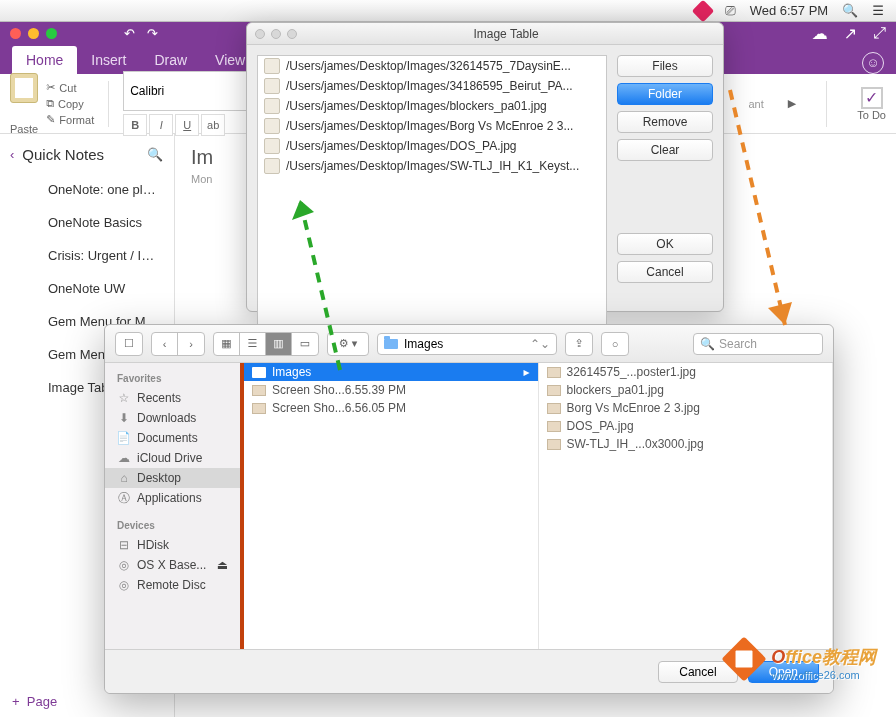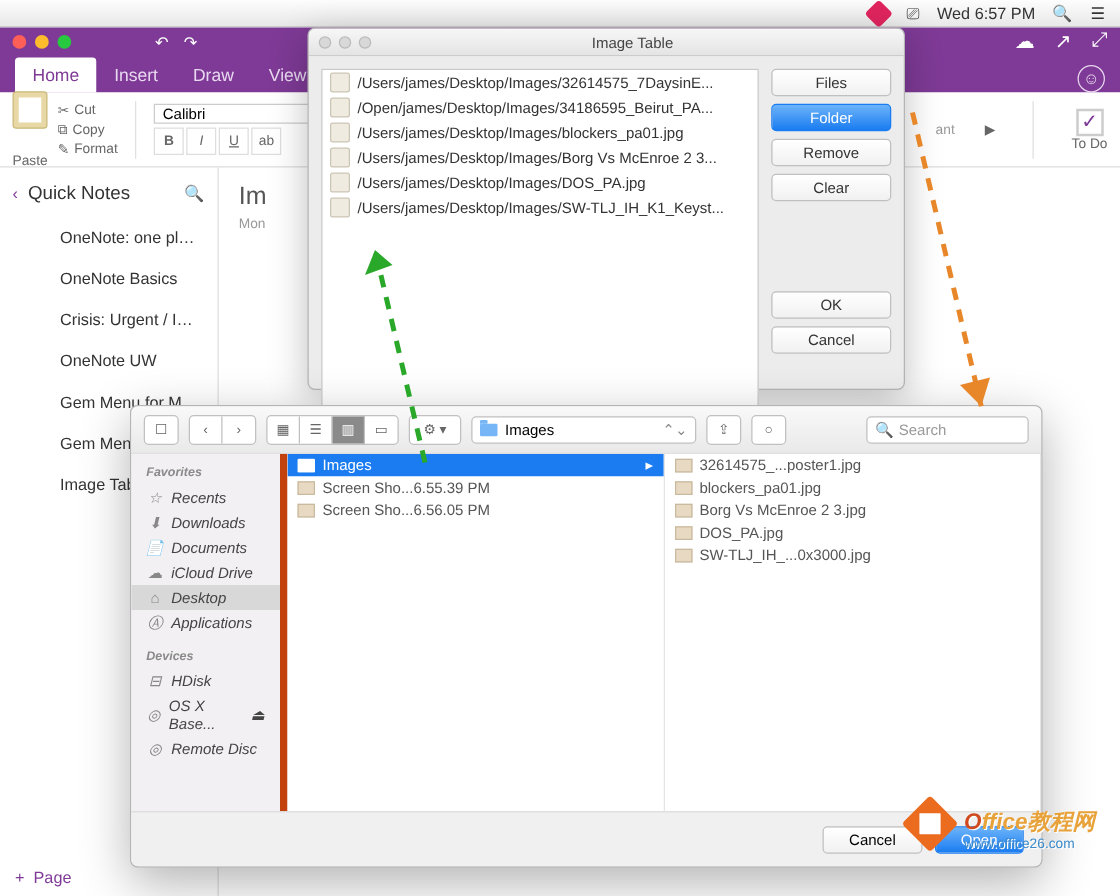--- a/index.html
+++ b/index.html
@@ -22,21 +22,21 @@
 .tab.active { background: #fff; color: #7e3a96; border-radius: 3px 3px 0 0; }
 .tabs .smiley { margin-left: auto; margin-right: 12px; width: 22px; height: 22px; border: 1.5px solid #e9d9f0; border-radius: 50%; color: #e9d9f0; text-align: center; line-height: 19px; }
 
 .ribbon { height: 60px; background: #fff; border-bottom: 1px solid #ddd; display: flex; align-items: center; padding: 4px 10px; gap: 8px; font-size: 11px; color: #666; }
 .paste-block { display: flex; flex-direction: column; align-items: center; gap: 20px; }
 .clip-icon { width: 28px; height: 30px; background: #e8d8a6; border: 1px solid #c9b877; border-radius: 3px; position: relative; }
 .clip-icon::before { content: ""; position: absolute; top: 4px; left: 4px; right: 4px; bottom: 4px; background: #fff; }
 .rb-col { display: flex; flex-direction: column; gap: 3px; }
 .rb-col span { display: flex; align-items: center; gap: 4px; }
 .divider { width: 1px; height: 46px; background: #e0e0e0; margin: 0 6px; }
-.font-select { border: 1px solid #ccc; padding: 0 6px; font-size: 12px; width: 132px; background: #fff; }
+.font-select { border: 1px solid #ccc; padding: 12px 6px; font-size: 12px; width: 132px; background: #fff; }
 .fmt-btns { display: flex; gap: 2px; }
 .fmt-btn { width: 24px; height: 22px; border: 1px solid #ddd; background: #fff; text-align: center; line-height: 20px; }
 .ribbon-right { margin-left: auto; display: flex; align-items: center; gap: 24px; }
 .todo { display: flex; flex-direction: column; align-items: center; }
 .todo-box { width: 22px; height: 22px; border: 2px solid #ccc; color: #7e3a96; text-align: center; line-height: 18px; font-size: 16px; }
 
 .body-area { display: flex; height: calc(100% - 112px); }
 .sidebar { width: 175px; border-right: 1px solid #e0e0e0; padding: 6px 0; }
 .sb-head { display: flex; align-items: center; padding: 6px 10px 10px; gap: 8px; color: #7e3a96; }
 .sb-title { flex: 1; font-size: 15px; color: #333; }
@@ -66,21 +66,21 @@
 .finder-tb { height: 38px; border-bottom: 1px solid #d0d0d0; display: flex; align-items: center; padding: 0 10px; gap: 8px; background: linear-gradient(#f9f9f9,#e9e9e9); border-radius: 6px 6px 0 0; }
 .seg { display: flex; border: 1px solid #c0c0c0; border-radius: 4px; overflow: hidden; background: #fff; }
 .seg div { width: 26px; height: 22px; display: flex; align-items: center; justify-content: center; border-right: 1px solid #c0c0c0; font-size: 11px; color: #666; }
 .seg div:last-child { border-right: none; }
 .seg div.on { background: #8a8a8a; color: #fff; }
 .path-sel { flex: 0 0 180px; height: 22px; border: 1px solid #c0c0c0; border-radius: 4px; background: #fff; display: flex; align-items: center; padding: 0 6px; font-size: 12px; gap: 6px; }
 .folder-glyph { width: 14px; height: 10px; background: #76b6f7; border-radius: 1px; position: relative; }
 .folder-glyph::before { content: ""; position: absolute; top: -3px; left: 0; width: 6px; height: 3px; background: #76b6f7; border-radius: 1px 1px 0 0; }
 .search-box { flex: 1; max-width: 130px; height: 22px; border: 1px solid #c0c0c0; border-radius: 4px; background: #fff; display: flex; align-items: center; padding: 0 6px; color: #999; font-size: 12px; gap: 4px; margin-left: auto; }
 .finder-body { flex: 1; display: flex; overflow: hidden; }
-.fav { width: 125px; background: #f2f0f2; border-right: 6px solid #c2410c; padding: 8px 0; overflow-y: auto; font-size: 12px; font-style: italic; }
+.fav { width: 139px; background: #f2f0f2; border-right: 4px solid #c2410c; padding: 8px 0; overflow-y: auto; font-size: 12px; }
 .fav-head { padding: 2px 12px 4px; color: #8a8a8a; font-size: 10px; font-weight: bold; }
 .fav-item { display: flex; align-items: center; gap: 6px; padding: 3px 12px; color: #444; }
 .fav-item.sel { background: #d8d8d8; }
 .fav-item .i { width: 14px; height: 12px; color: #888; display: flex; align-items: center; justify-content: center; }
 .cols { flex: 1; display: flex; background: #fff; }
 .col { flex: 1; border-right: 1px solid #e4e4e4; overflow: hidden; }
 .col-row { display: flex; align-items: center; padding: 2px 8px; font-size: 12px; color: #555; white-space: nowrap; overflow: hidden; text-overflow: ellipsis; gap: 6px; }
 .col-row.sel { background: #1a7cf0; color: #fff; }
 .col-row .fi { width: 14px; height: 11px; flex-shrink: 0; }
 .col-row .fi.folder-white { background: #fff; border: 1px solid rgba(255,255,255,0.8); border-radius: 1px; }
@@ -193,21 +193,21 @@
     <div class="tls">
         <div></div>
         <div></div>
         <div></div>
       </div>
     <div class="ttl">Image Table</div>
   </div>
   <div class="dlg-body">
     <div class="file-list">
       <div class="file-row">/Users/james/Desktop/Images/32614575_7DaysinE...</div>
-      <div class="file-row">/Open/james/Desktop/Images/34186595_Beirut_PA...</div>
+      <div class="file-row">/Users/james/Desktop/Images/34186595_Beirut_PA...</div>
       <div class="file-row">/Users/james/Desktop/Images/blockers_pa01.jpg</div>
       <div class="file-row">/Users/james/Desktop/Images/Borg Vs McEnroe 2 3...</div>
       <div class="file-row">/Users/james/Desktop/Images/DOS_PA.jpg</div>
       <div class="file-row">/Users/james/Desktop/Images/SW-TLJ_IH_K1_Keyst...</div>
     </div>
     <div class="dlg-btns">
       <button class="mac-btn">Files</button>
       <button class="mac-btn primary">Folder</button>
       <button class="mac-btn">Remove</button>
       <button class="mac-btn">Clear</button>

